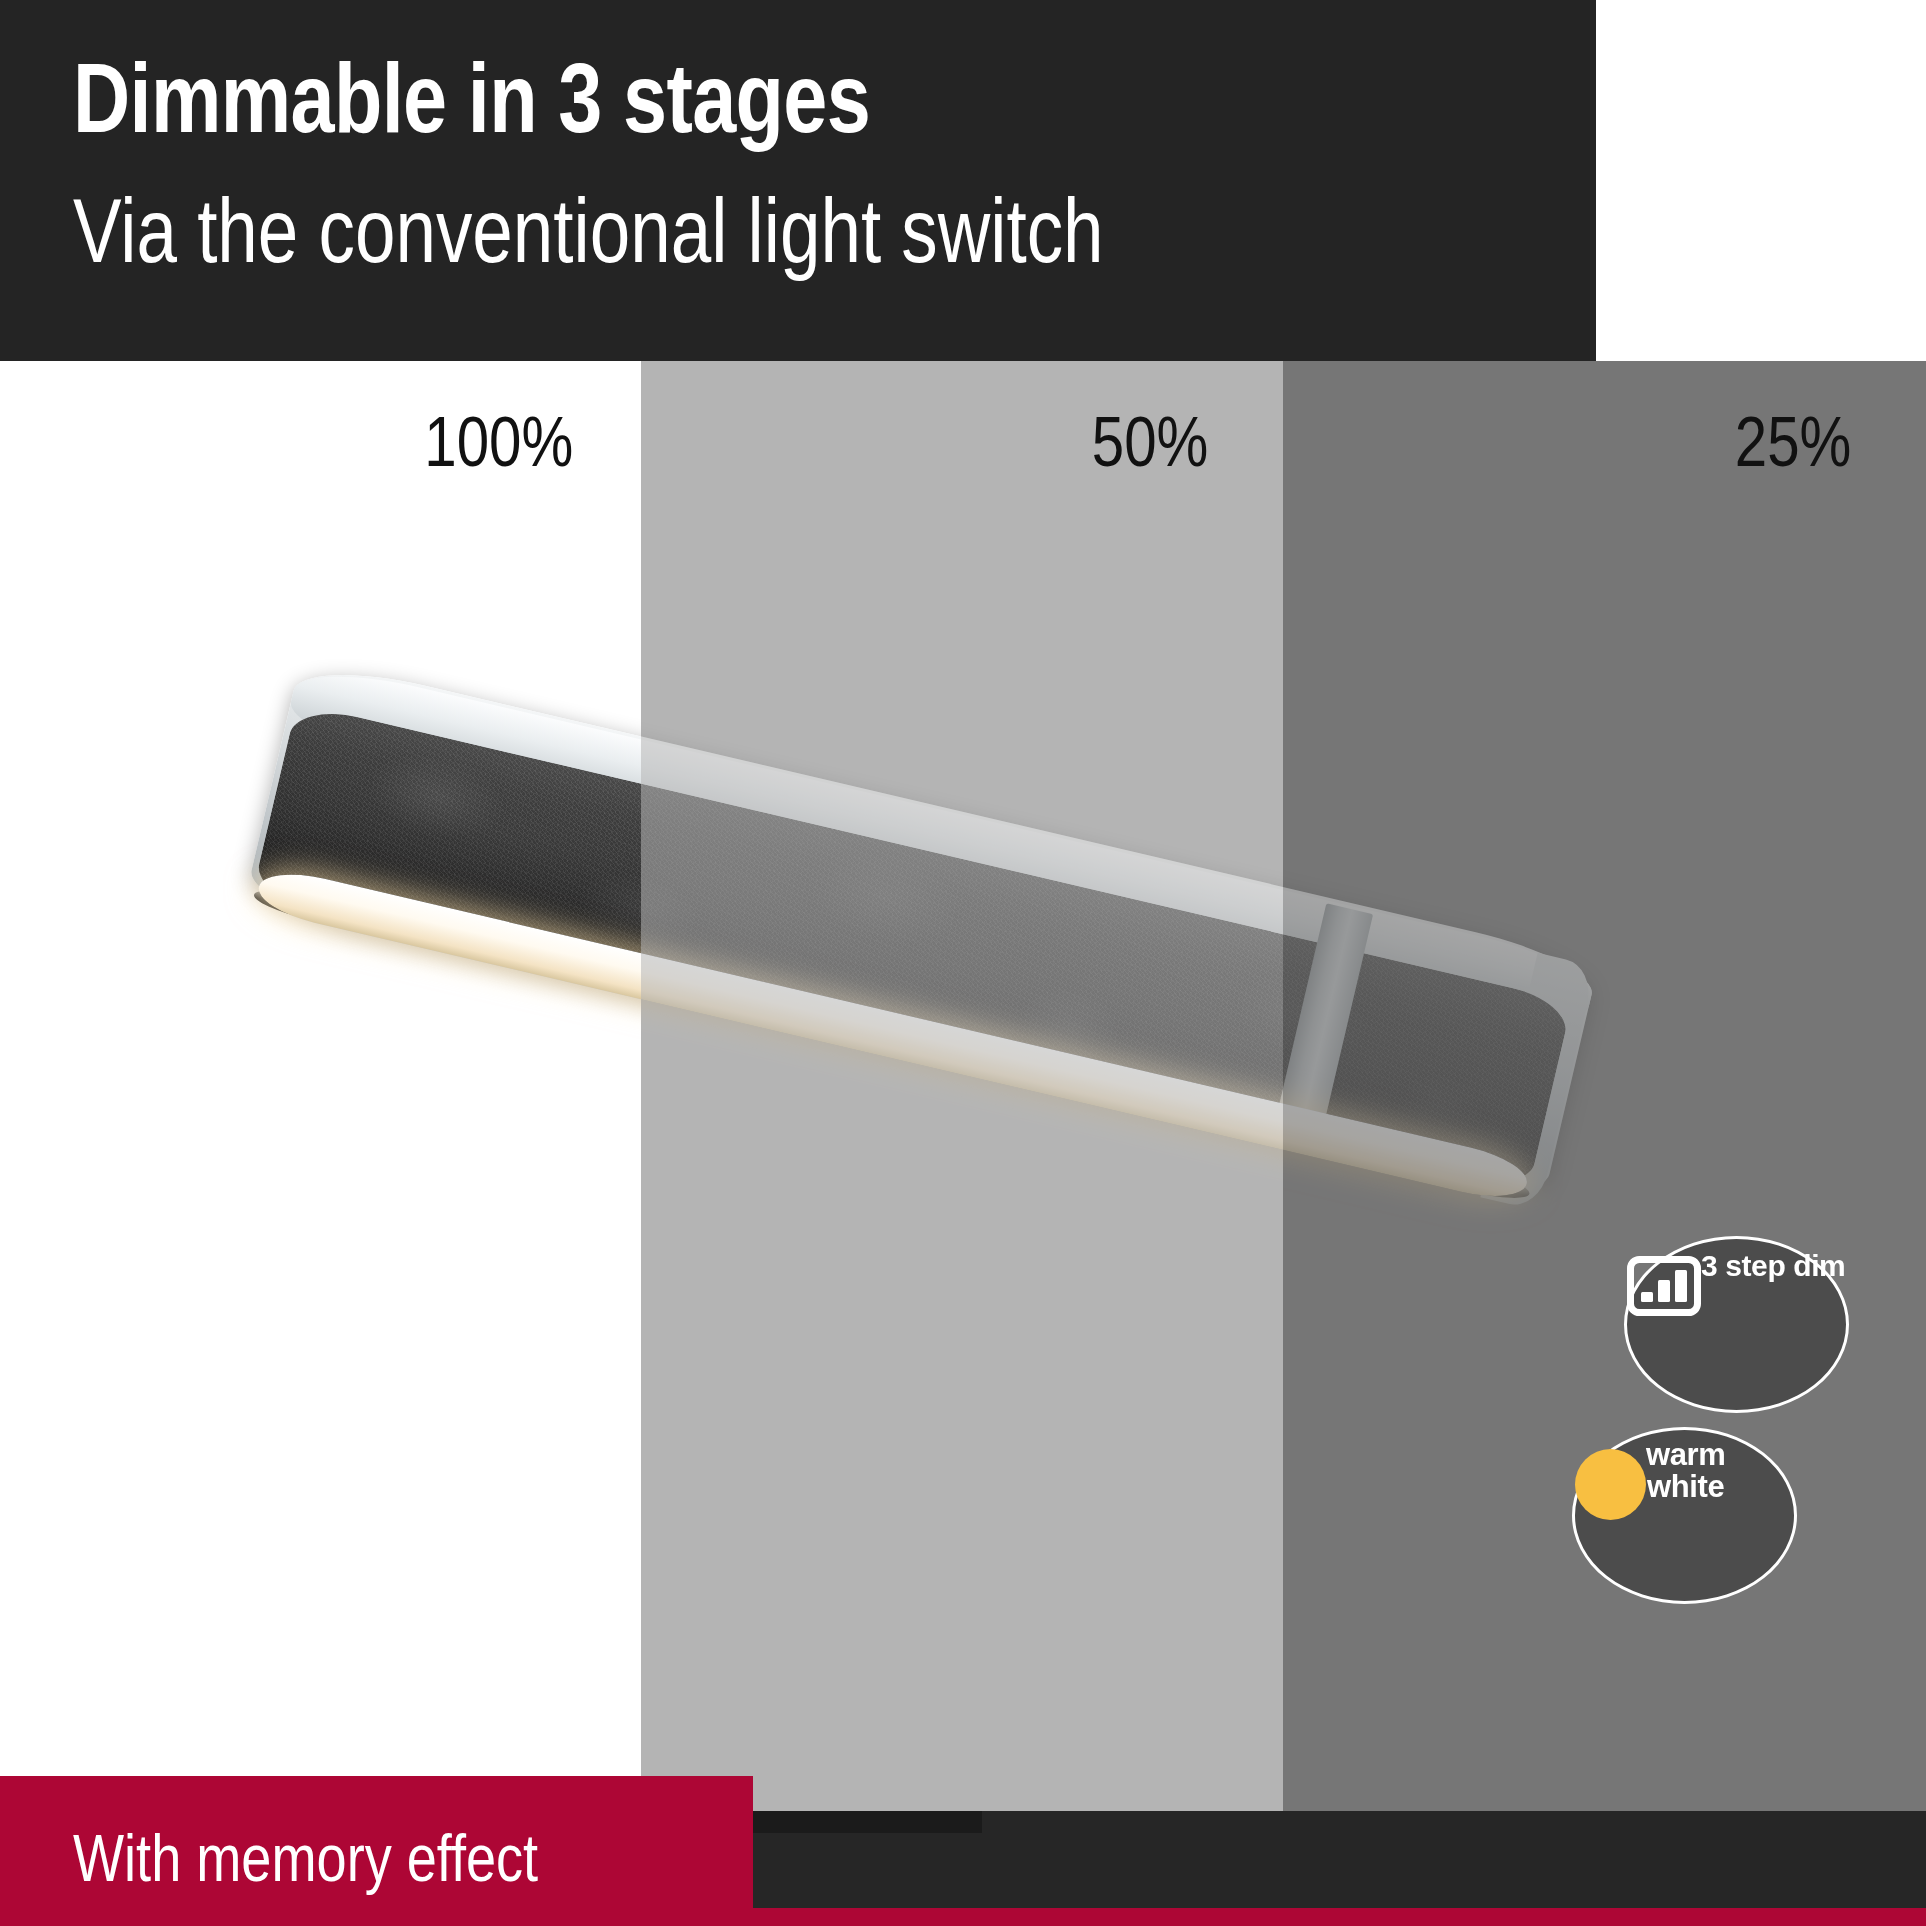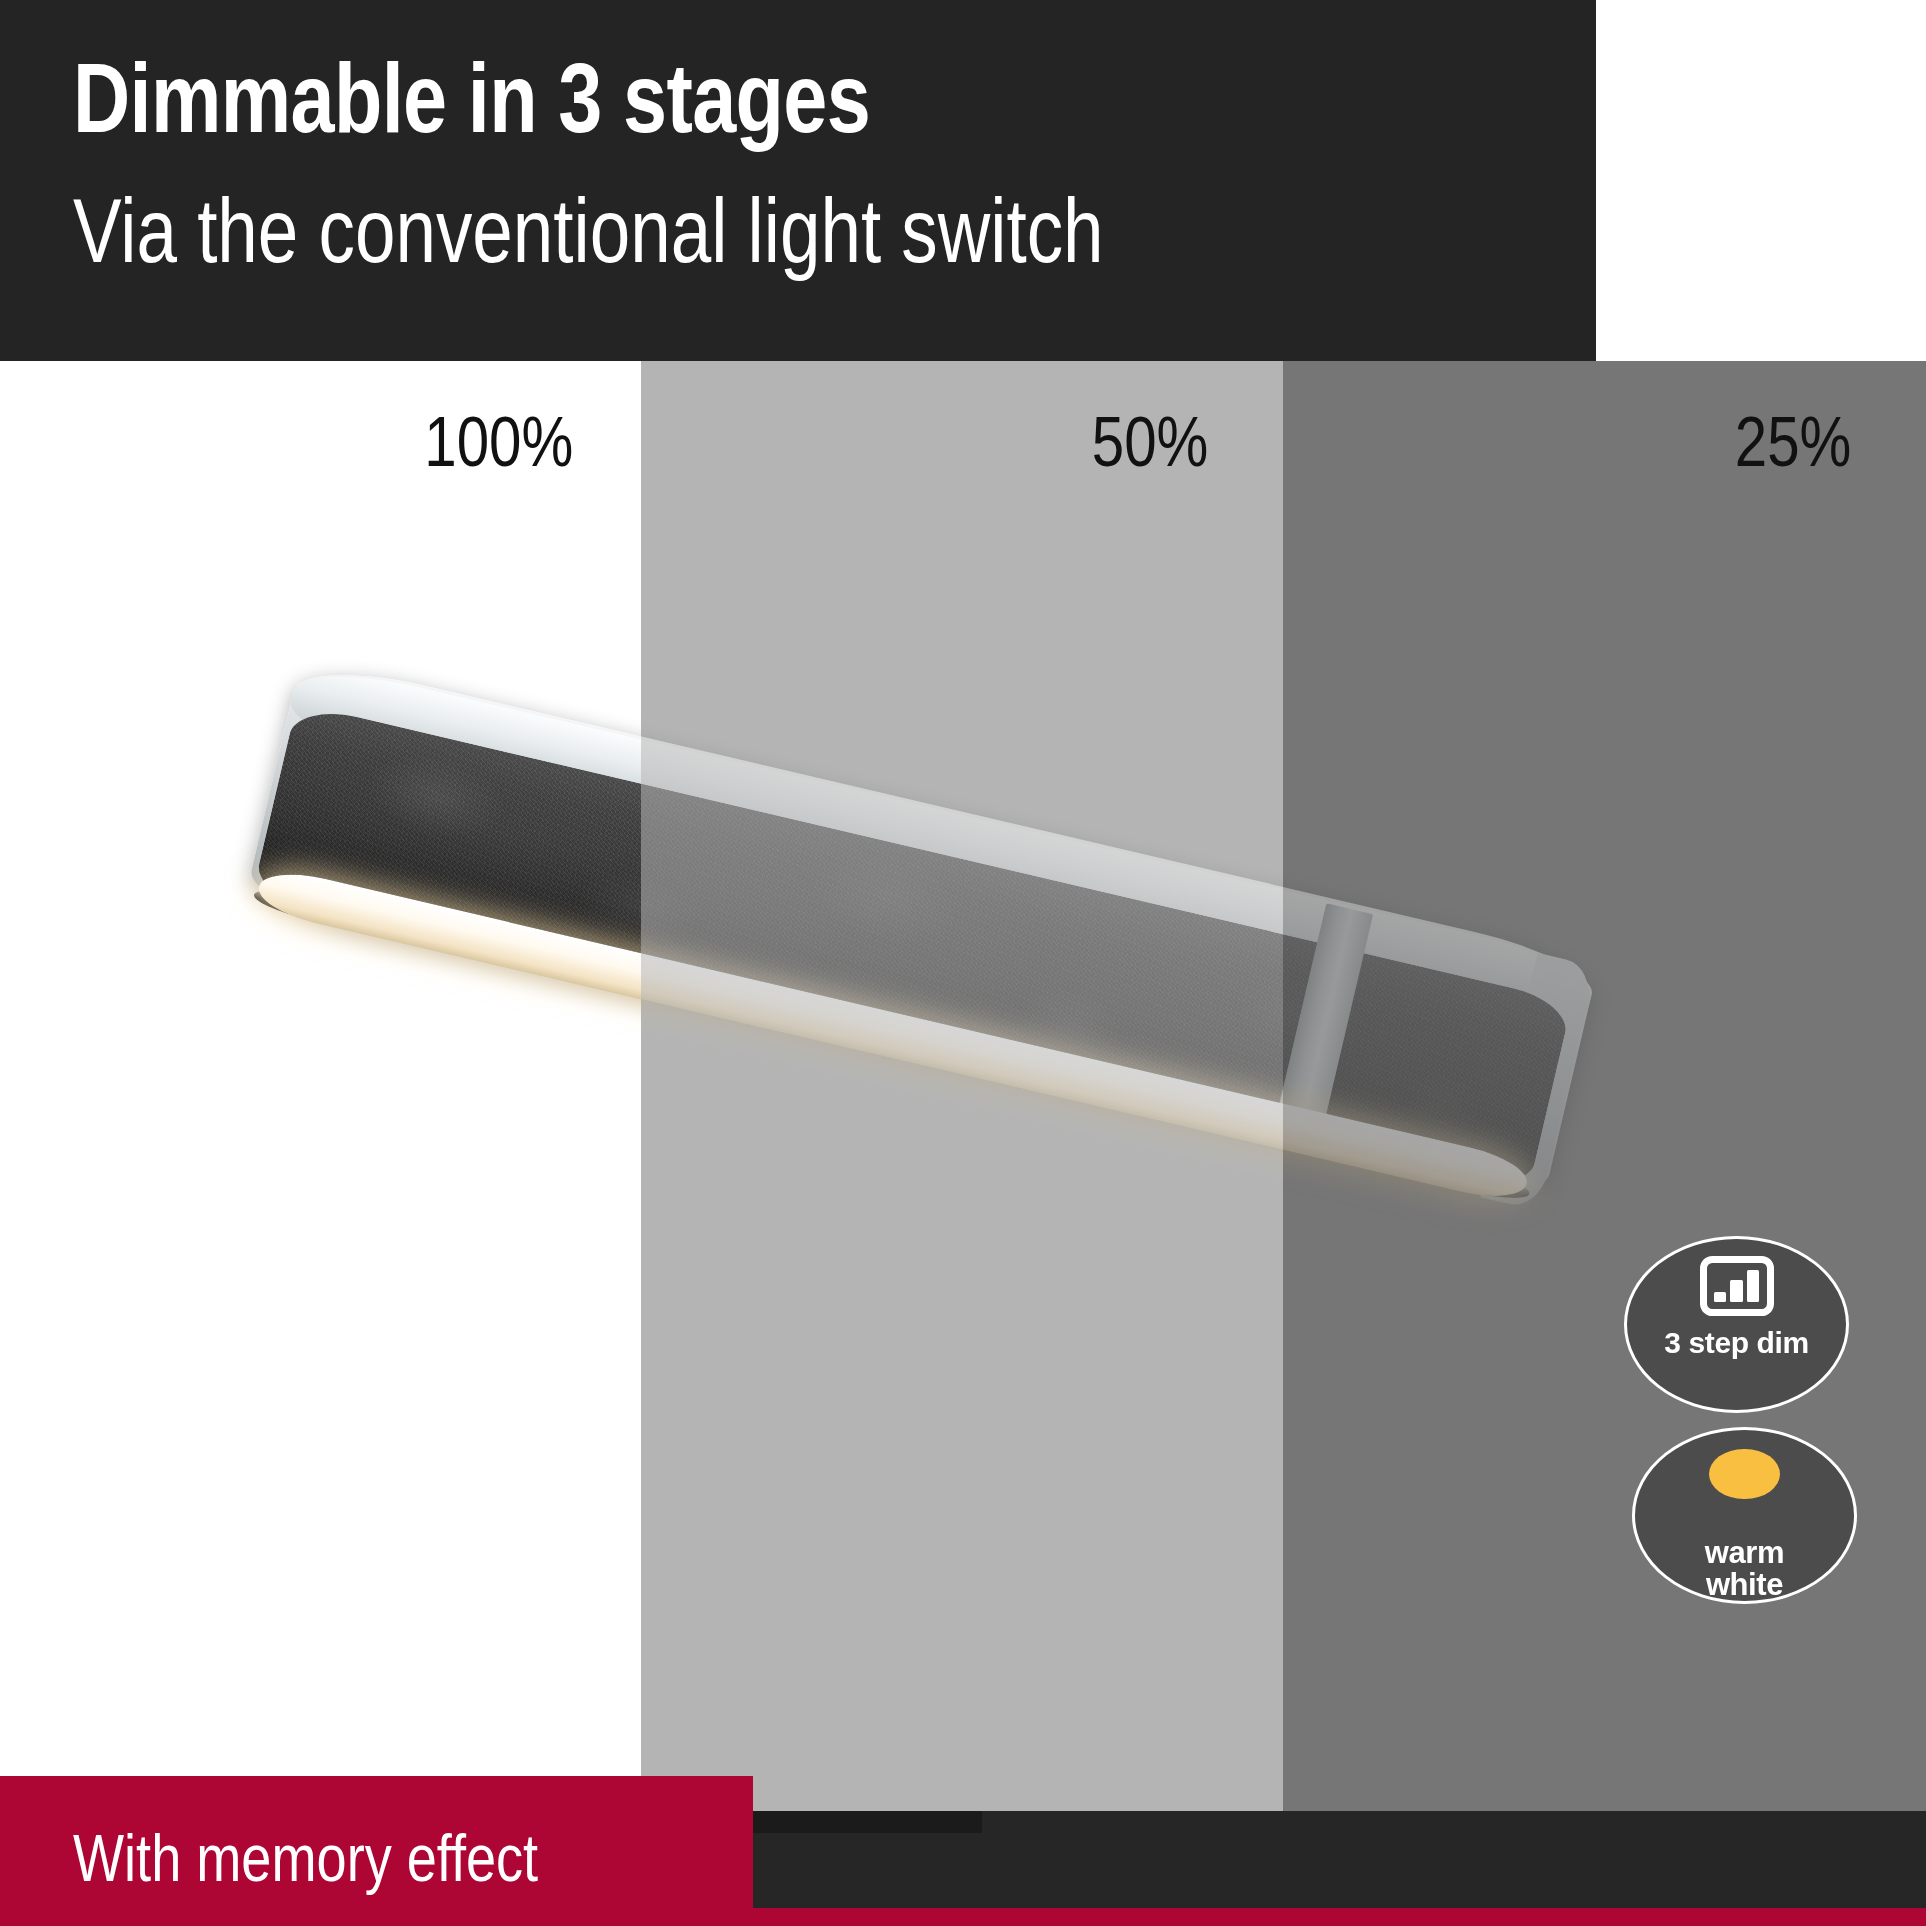--- a/index.html
+++ b/index.html
@@ -199,26 +199,25 @@
   .badge {
     position: absolute;
     z-index: 70;
     width: 225px;
     height: 177px;
     border-radius: 50%;
     background: #4c4c4c;
     border: 3.9px solid #ffffff;
     box-sizing: border-box;
     display: flex;
-    flex-direction: column;
-    align-items: center;
+    flex-direction: row;
     justify-content: flex-start;
   }
   .badge-dim  { left: 1624px; top: 1236px; }
-  .badge-warm { left: 1632px; top: 1427px; gap: 28px; }
+  .badge-warm { left: 1572px; top: 1427px; }
 
   .badge-icon-box {
     margin-top: 17px;
     width: 74px;
     height: 60px;
     border: 7px solid #ffffff;
     border-radius: 12.3px;
     box-sizing: border-box;
     display: flex;
     align-items: flex-end;

